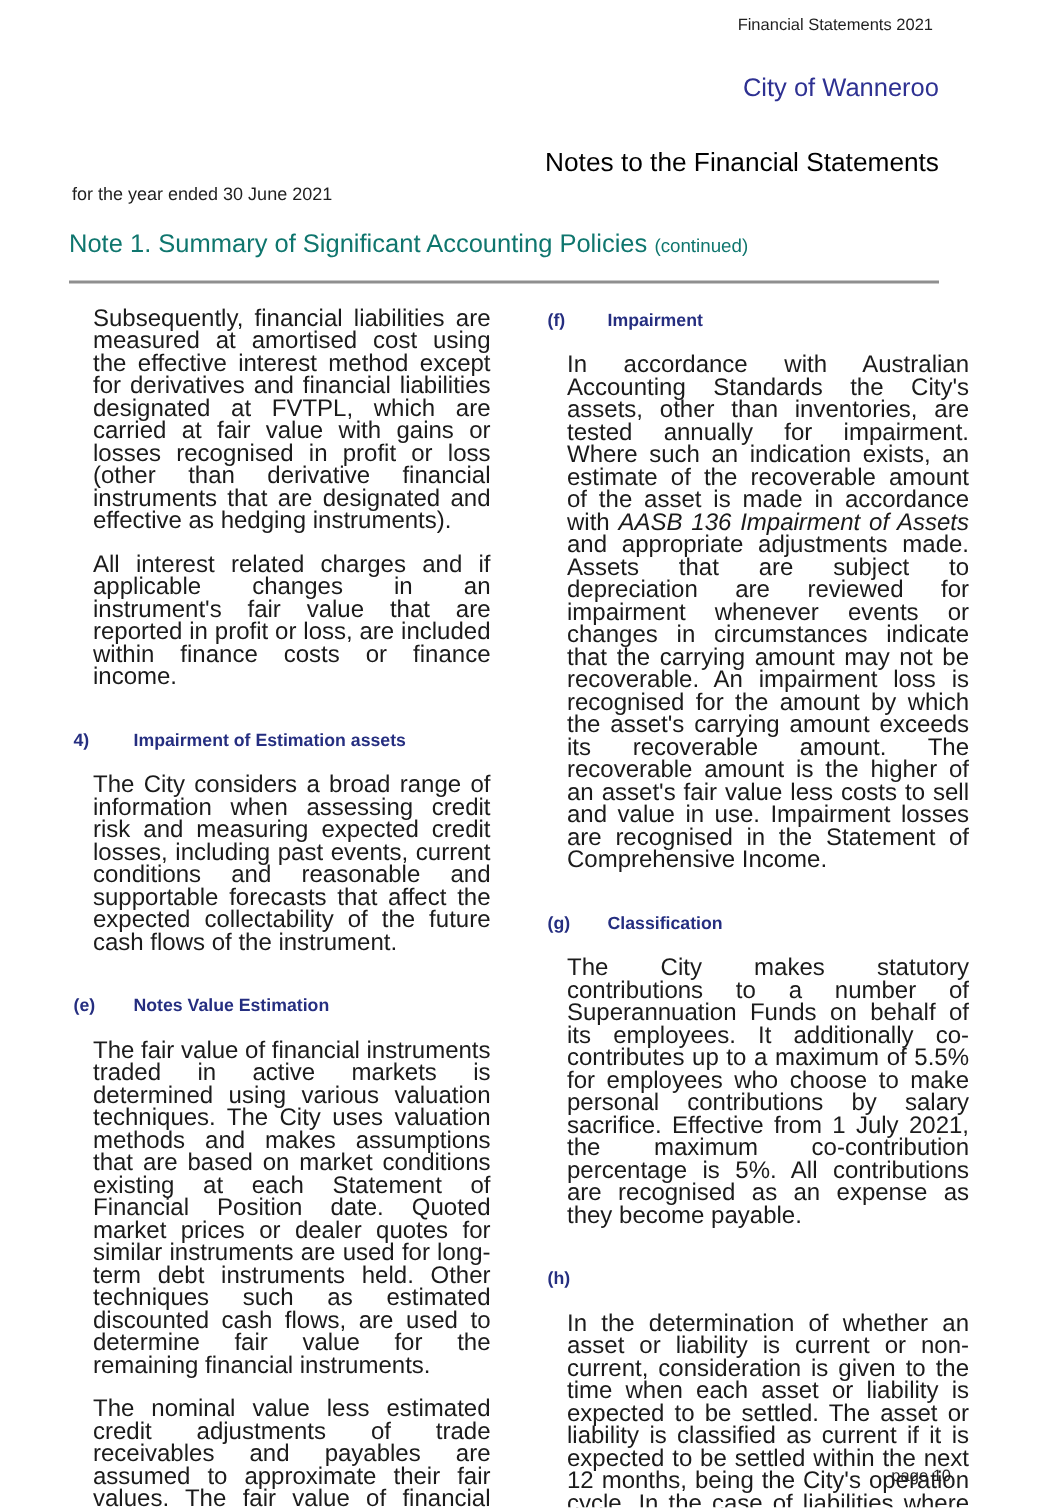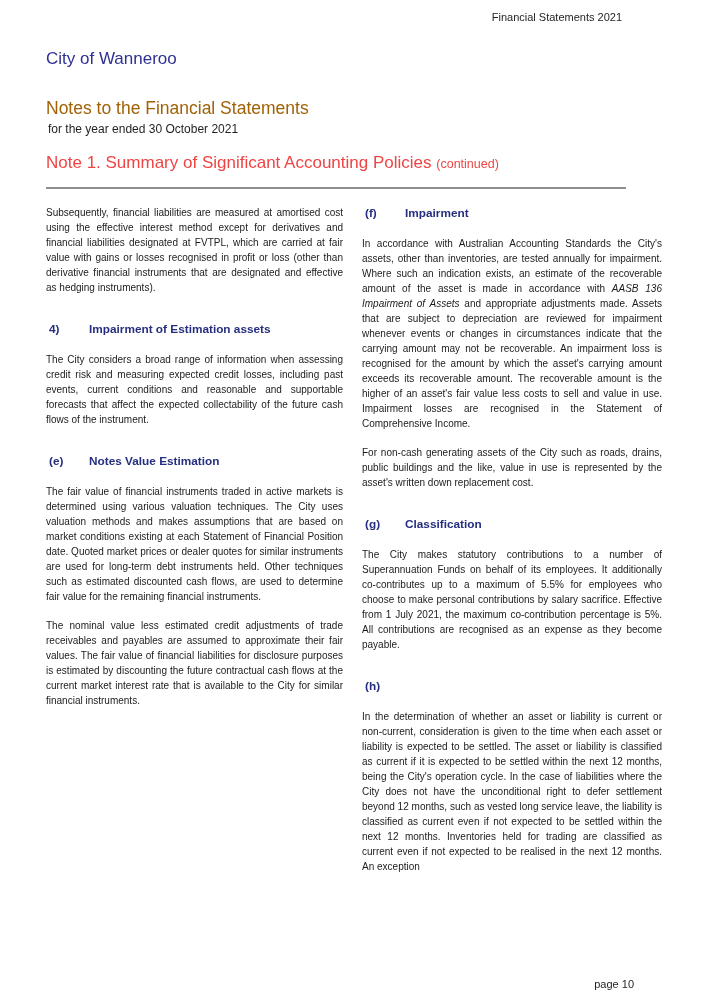--- a/index.html
+++ b/index.html
@@ -3,83 +3,83 @@
 <meta charset="utf-8">
 <style>
   html, body { margin:0; padding:0; background:#ffffff; }
   .page {
     position:relative; width:670px; height:1005px; background:#ffffff;
     font-family:"Liberation Sans", sans-serif; color:#1b1b1b; overflow:hidden;
     box-sizing:border-box;
   }
   .header-right { position:absolute; top:11px; right:48px; font-size:11px; color:#1f1f1f; }
   .content { padding:49px 44px 0 46px; }
-  .org-title { font-size:17px; font-weight:400; color:#2e3192; margin:0; }
-  .doc-title { font-size:17.5px; font-weight:400; color:#a16207; margin:29px 0 0; }
+  .org-title { font-size:17px; font-weight:400; color:#2e3192; margin:0;text-align:right; }
+  .doc-title { font-size:17.5px; font-weight:400; color:#000000; margin:29px 0 0;text-align:right; }
   .doc-subtitle { font-size:12px; color:#1f1f1f; margin:3px 0 0 2px; }
-  .note-title { font-size:17px; font-weight:400; color:#ef4444; margin:17px 0 0; }
+  .note-title { font-size:17px; font-weight:400; color:#0f766e; margin:17px 0 0; }
   .note-cont { font-size:12.5px; }
   .rule { border:none; border-top:2px solid #8f8f8f; margin:14px 0 0; height:0; }
   .cols { display:flex; gap:19px; margin-top:16px; align-items:flex-start; }
   .col-left { width:297px; flex:none; }
   .col-right { width:300px; flex:none; }
-  p.body { font-size:10px; line-height:15px; text-align:justify; margin:14px 0 0; }
+  p.body { font-size:16px; line-height:15px; text-align:justify; margin:14px 16px 0; }
   .sec-h {
     display:flex; font-weight:700; color:#252e80; font-size:11.8px;
     line-height:16px; margin:26px 0 15px; padding-left:3px;
   }
   .sec-h .lbl { width:40px; flex:none; }
   .sec-h .txt { white-space:pre-line;text-align:center; }
   .col > :first-child { margin-top:0; }
   .footer { position:absolute; right:36px; bottom:15px; font-size:11px; color:#1f1f1f; }
 </style>
 </head>
 <body>
 
 <div class="page">
 
   <div class="header-right">Financial Statements 2021</div>
 
   <div class="content">
     <h1 class="org-title">City of Wanneroo</h1>
 
     <h2 class="doc-title">Notes to the Financial Statements</h2>
-    <div class="doc-subtitle">for the year ended 30 October 2021</div>
+    <div class="doc-subtitle">for the year ended 30 June 2021</div>
 
     <h2 class="note-title">
       <span>Note 1. Summary of Significant Accounting Policies</span>
       <span class="note-cont">(continued)</span>
     </h2>
 
     <hr class="rule">
 
     <div class="cols">
 
       <div class="col col-left">
         <p class="body">Subsequently, financial liabilities are measured at amortised cost using the effective interest method except for derivatives and financial liabilities designated at FVTPL, which are carried at fair value with gains or losses recognised in profit or loss (other than derivative financial instruments that are designated and effective as hedging instruments).</p>
+        <p class="body">All interest related charges and if applicable changes in an instrument's fair value that are reported in profit or loss, are included within finance costs or finance income.</p>
         <div class="sec-h">
           <span class="lbl">4)</span>
           <span class="txt">Impairment of Estimation assets</span>
         </div>
         <p class="body">The City considers a broad range of information when assessing credit risk and measuring expected credit losses, including past events, current conditions and reasonable and supportable forecasts that affect the expected collectability of the future cash flows of the instrument.</p>
         <div class="sec-h">
           <span class="lbl">(e)</span>
           <span class="txt">Notes Value Estimation</span>
         </div>
         <p class="body">The fair value of financial instruments traded in active markets is determined using various valuation techniques. The City uses valuation methods and makes assumptions that are based on market conditions existing at each Statement of Financial Position date. Quoted market prices or dealer quotes for similar instruments are used for long-term debt instruments held. Other techniques such as estimated discounted cash flows, are used to determine fair value for the remaining financial instruments.</p>
         <p class="body">The nominal value less estimated credit adjustments of trade receivables and payables are assumed to approximate their fair values. The fair value of financial liabilities for disclosure purposes is estimated by discounting the future contractual cash flows at the current market interest rate that is available to the City for similar financial instruments.</p>
       </div>
 
       <div class="col col-right">
         <div class="sec-h">
           <span class="lbl">(f)</span>
           <span class="txt">Impairment</span>
         </div>
         <p class="body"><span>In accordance with Australian Accounting Standards the City's assets, other than inventories, are tested annually for impairment. Where such an indication exists, an estimate of the recoverable amount of the asset is made in accordance with </span><span style="font-style: italic;">AASB 136 Impairment of Assets</span><span> and appropriate adjustments made. Assets that are subject to depreciation are reviewed for impairment whenever events or changes in circumstances indicate that the carrying amount may not be recoverable. An impairment loss is recognised for the amount by which the asset's carrying amount exceeds its recoverable amount. The recoverable amount is the higher of an asset's fair value less costs to sell and value in use. Impairment losses are recognised in the Statement of Comprehensive Income.</span></p>
-        <p class="body">For non-cash generating assets of the City such as roads, drains, public buildings and the like, value in use is represented by the asset's written down replacement cost.</p>
         <div class="sec-h">
           <span class="lbl">(g)</span>
           <span class="txt">Classification</span>
         </div>
         <p class="body">The City makes statutory contributions to a number of Superannuation Funds on behalf of its employees. It additionally co-contributes up to a maximum of 5.5% for employees who choose to make personal contributions by salary sacrifice. Effective from 1 July 2021, the maximum co-contribution percentage is 5%. All contributions are recognised as an expense as they become payable.</p>
         <div class="sec-h">
           <span class="lbl">(h)</span>
         </div>
         <p class="body">In the determination of whether an asset or liability is current or non-current, consideration is given to the time when each asset or liability is expected to be settled. The asset or liability is classified as current if it is expected to be settled within the next 12 months, being the City's operation cycle. In the case of liabilities where the City does not have the unconditional right to defer settlement beyond 12 months, such as vested long service leave, the liability is classified as current even if not expected to be settled within the next 12 months. Inventories held for trading are classified as current even if not expected to be realised in the next 12 months. An exception</p>
       </div>

